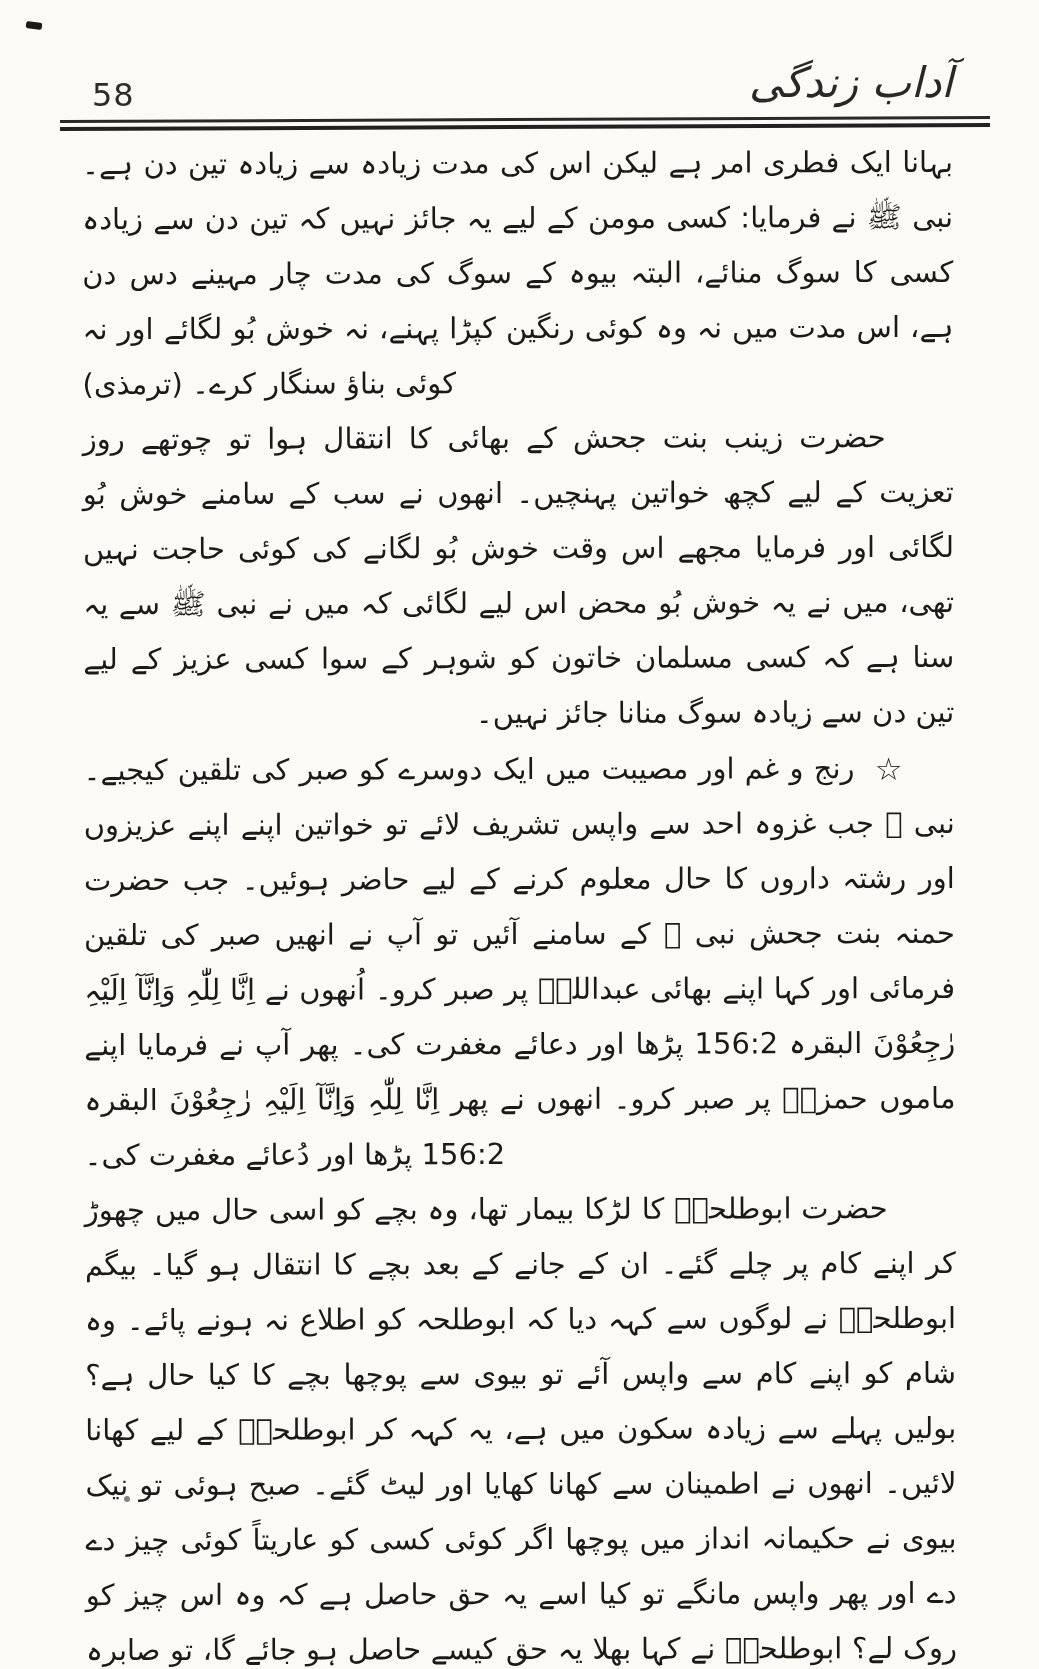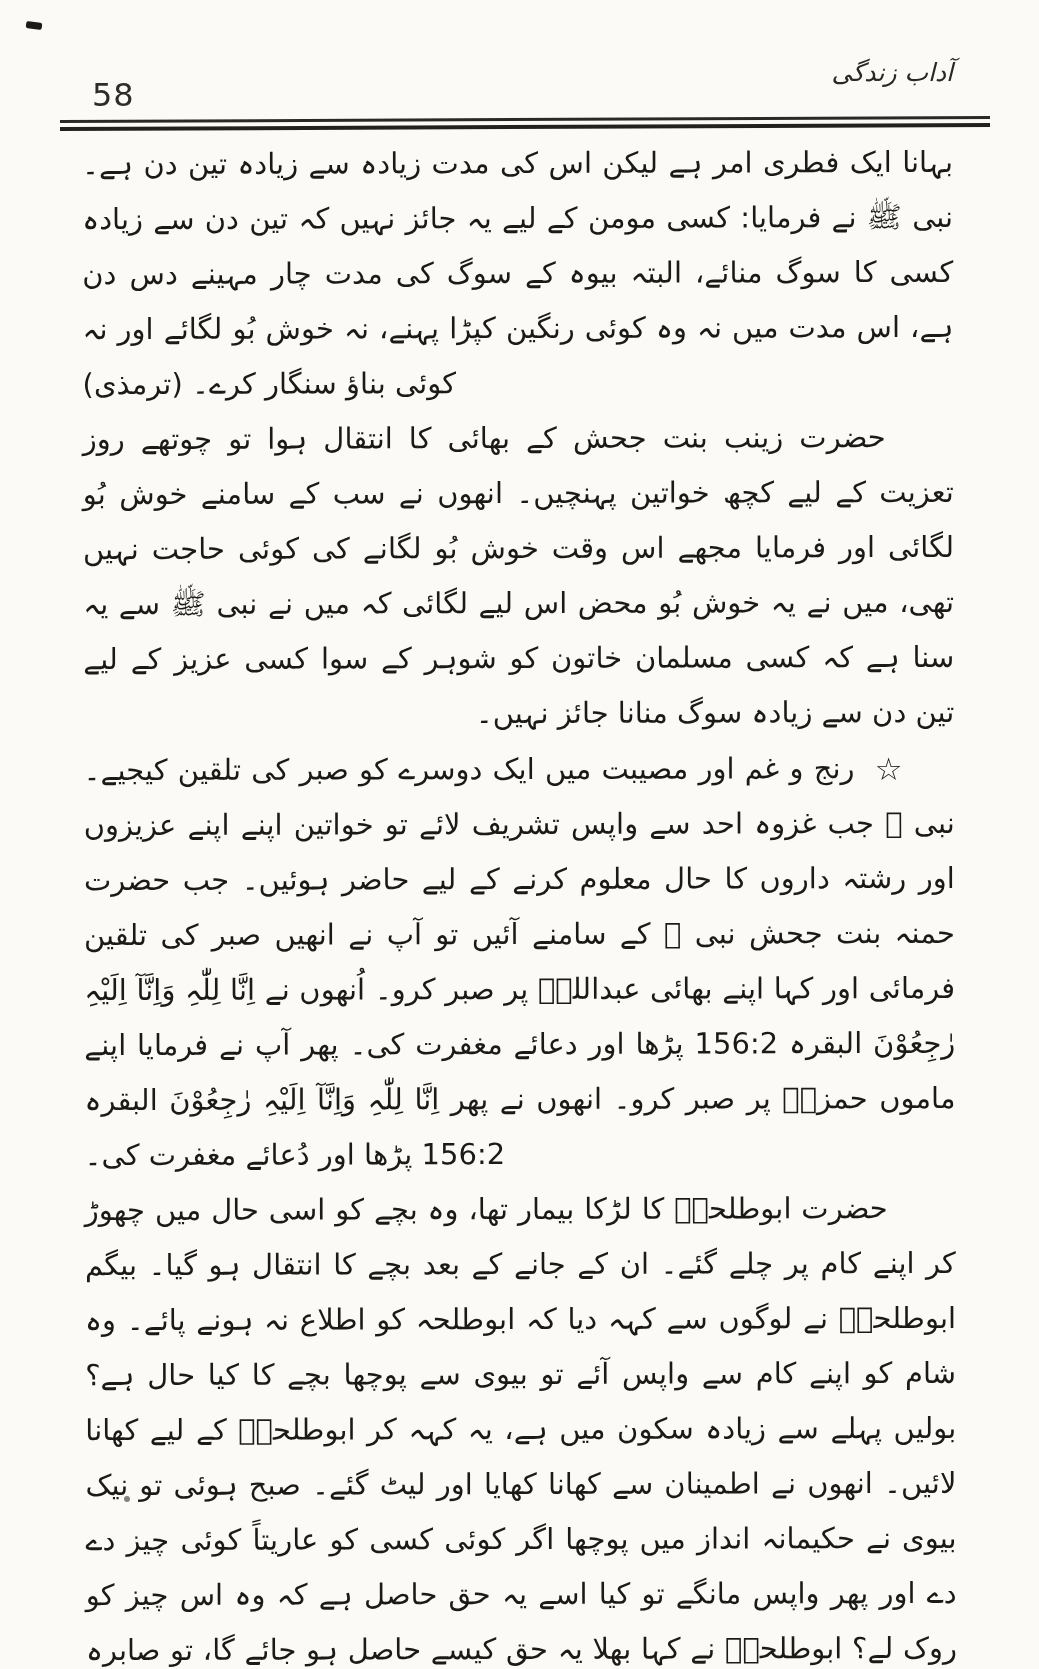--- a/index.html
+++ b/index.html
@@ -8,21 +8,21 @@
     width:1039px;height:1669px;
     margin:0 auto;
     background:#fbfaf7;
     overflow:hidden;
     font-family:"DejaVu Sans", sans-serif;
     color:#1c1a18;
   }
   
   .book-title{
     position:absolute;top:58px;right:86px;
-    font-size:25px;font-style:italic;color:#2a2826;
+    font-size:42px;font-style:italic;color:#2a2826;
     direction:rtl;white-space:nowrap;text-align:right;
   }
   .page-number{
     position:absolute;top:76px;left:92px;
     font-size:32px;color:#2e2c2a;
     font-family:"DejaVu Sans", sans-serif;
     letter-spacing:1px;direction:ltr;
   }
   .header-rule{
     position:absolute;top:118px;left:60px;width:930px;

